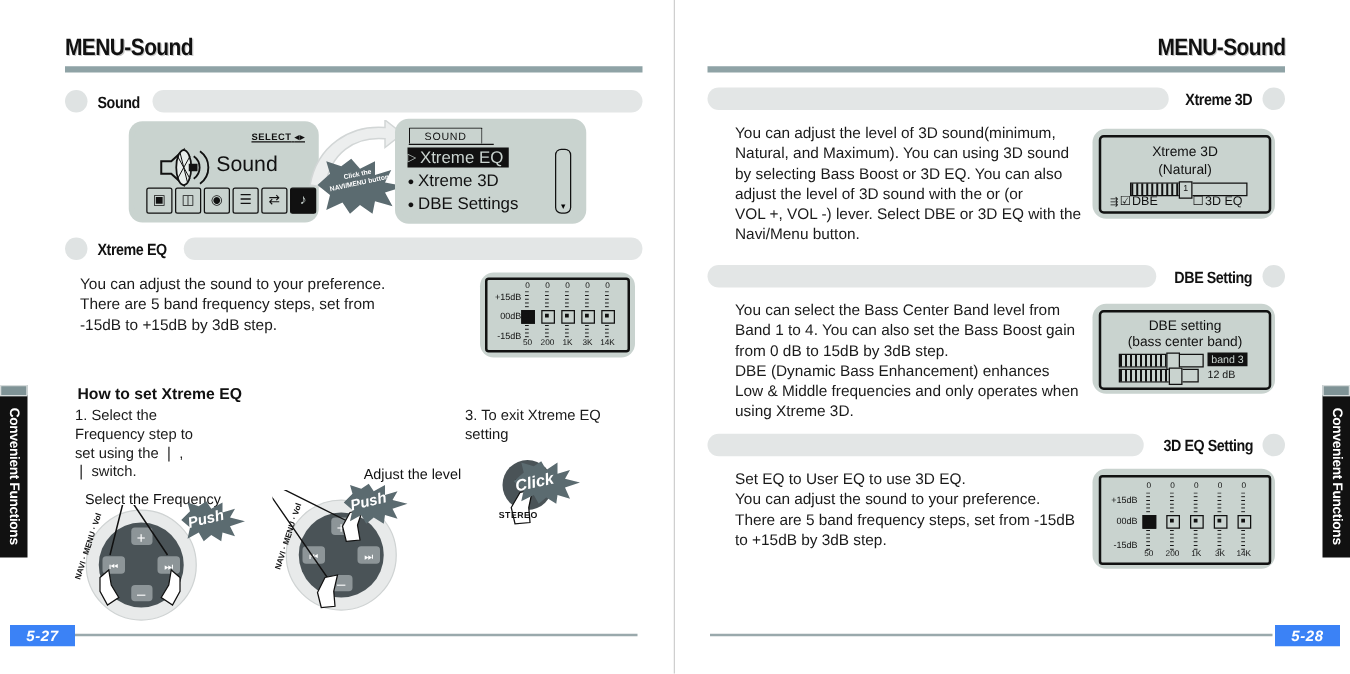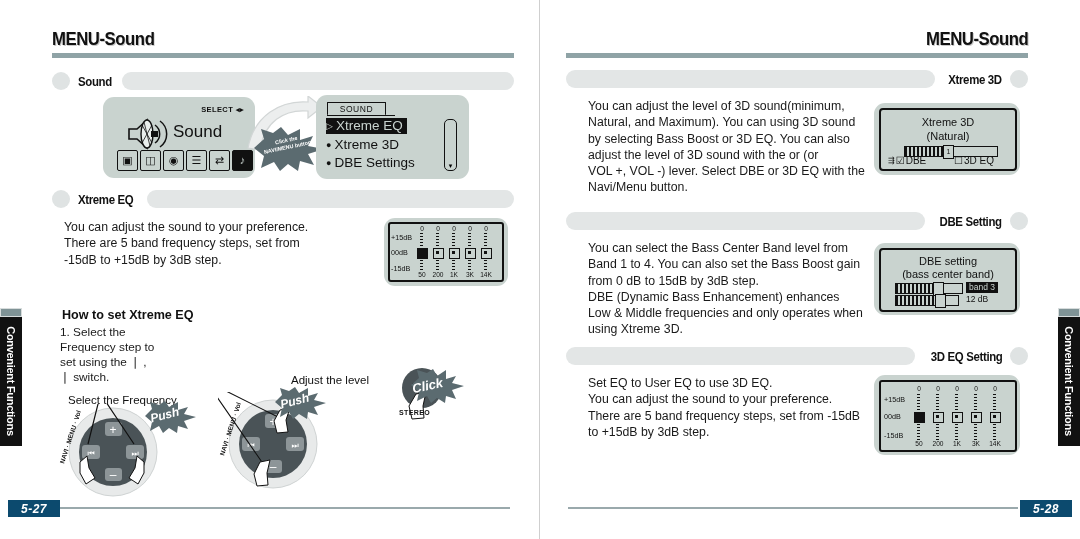--- a/index.html
+++ b/index.html
@@ -38,21 +38,21 @@
   .subhead{position:absolute;font-weight:bold;font-size:12.6px;color:#111;}
 
   
   .lcd{position:absolute;background:#c9d3cf;border:2px solid #111;border-radius:7px;
        box-shadow:0 0 0 3px #cfd8d6;}
   .lcd-soft{position:absolute;background:#c9d3cf;border-radius:11px;}
 
   
   #sound-screen{left:107px;top:101px;width:144px;height:73px;}
   .select-txt{position:absolute;right:7px;top:4px;font-size:7.5px;font-weight:bold;
-              letter-spacing:.4px;color:#111;}
+              letter-spacing:.4px;color:#111;text-decoration:underline;}
   .spk{position:absolute;left:18px;top:16px;}
   .sound-word{position:absolute;left:66px;top:21px;font-size:17px;color:#111;}
   .iconrow{position:absolute;left:10px;top:49px;display:flex;gap:2px;}
   .ibox{width:19px;height:19px;border:1.6px solid #111;border-radius:2px;background:#c9d3cf;
         display:flex;align-items:center;justify-content:center;font-size:11px;color:#111;line-height:1;}
   .ibox.sel{background:#111;color:#c9d3cf;}
 
   
   #flow-arrow{position:absolute;left:246px;top:96px;}
   #burst{position:absolute;left:250px;top:126px;width:78px;height:46px;}
@@ -71,21 +71,21 @@
              display:flex;align-items:center;gap:3px;line-height:16px;}
   .menu-item.hl{background:#111;color:#c9d3cf;padding-right:4px;}
   .menu-item .mk{font-size:9px;}
   .scroll{position:absolute;right:8px;top:20px;width:11px;height:50px;
           border:1.6px solid #111;border-radius:5px;}
   .scroll .thumb{position:absolute;left:1px;right:1px;top:1px;height:34px;background:#c9d3cf;}
   .scroll .arr{position:absolute;left:0;right:0;bottom:1px;text-align:center;font-size:7px;line-height:7px;}
 
   
   .eq{position:absolute;}
-  .eqlbl{position:absolute;font-size:7.2px;color:#111;width:26px;}
+  .eqlbl{position:absolute;font-size:7.2px;color:#111;text-align:right;width:26px;}
   .slider{position:absolute;width:9px;}
   .track{position:absolute;left:3px;top:0;width:3px;height:100%;
          background-image:linear-gradient(#111 1px,transparent 1px);
          background-size:100% 3px;}
   .knob{position:absolute;left:0;width:9px;height:9px;border:1.5px solid #111;background:#c9d3cf;}
   .knob i{display:block;width:3px;height:3px;margin:1.5px;background:#111;}
   .knob.filled{background:#111;}
   .knob.filled i{background:#111;}
   .eqtop{position:absolute;font-size:6.6px;color:#111;text-align:center;width:14px;}
   .eqbot{position:absolute;font-size:6.6px;color:#111;text-align:center;width:18px;}
@@ -111,21 +111,21 @@
   
   .sidetab{position:absolute;top:316px;width:22px;height:130px;background:#111;}
   .sidetab .cap{position:absolute;left:0;top:-8px;width:22px;height:9px;background:#7f9396;
                 border:1px solid #d7dcdc;box-sizing:border-box;}
   .sidetab .vtxt{position:absolute;left:0;top:0;width:130px;height:22px;
                  transform:rotate(90deg);transform-origin:0 0;
                  margin-left:22px;color:#fff;font-weight:bold;font-size:11px;
                  letter-spacing:-.3px;line-height:22px;text-align:center;}
   .sidetab-l{left:0;}
   .sidetab-r{right:0;}
-  .folio{position:absolute;bottom:22px;height:17px;background:#0c4a6e;color:#fff;
+  .folio{position:absolute;bottom:22px;height:17px;background:#3b82f6;color:#fff;
          font-weight:bold;font-style:italic;font-size:12px;letter-spacing:.5px;
          display:flex;align-items:center;justify-content:center;width:52px;}
   .folio-l{left:8px;}
   .folio-r{right:8px;}
   .botrule{position:absolute;bottom:30px;height:2px;background:#9aa9ac;}
   .botrule-l{left:60px;width:450px;}
   .gutter{position:absolute;left:539px;top:0;width:1px;height:539px;background:#cfcfcf;}
 </style>
 </head>
 <body>
@@ -256,20 +256,22 @@
     <div class="eqbot" style="left:55px;top:47px;">1K</div>
     <div class="eqbot" style="left:71px;top:47px;">3K</div>
     <div class="eqbot" style="left:87px;top:47px;">14K</div>
   </div>
 
   <div class="subhead" style="left:62px;top:308px;">How to set Xtreme EQ</div>
   <div class="step" style="left:60px;top:325px;width:150px;">1. Select the
     Frequency step to
     set using the ❘        ,
           ❘ switch.</div>
+  <div class="step" style="left:372px;top:325px;width:150px;">3. To exit Xtreme EQ
+    setting</div>
 
   <div class="calloutlbl" style="left:68px;top:394px;">Select the Frequency</div>
   <div class="calloutlbl" style="left:283px;top:374px;margin-left:8px;">Adjust the level</div>
 
   <svg class="jog" style="left:58px;top:404px;" width="110" height="95" viewBox="0 0 110 95">
     <circle cx="55" cy="48" r="44" fill="#e8eaea" stroke="#cfd3d3"></circle>
     <circle cx="55" cy="48" r="34" fill="#4a5357"></circle>
     <rect x="47" y="18" width="17" height="14" rx="3" fill="#8d9598"></rect>
     <text x="55" y="30" font-size="12" fill="#fff" text-anchor="middle" font-family="Liberation Sans">+</text>
     <rect x="24" y="41" width="18" height="14" rx="3" fill="#8d9598"></rect>

